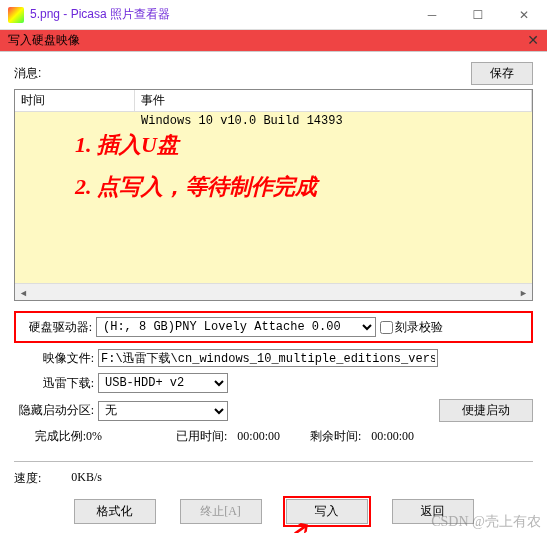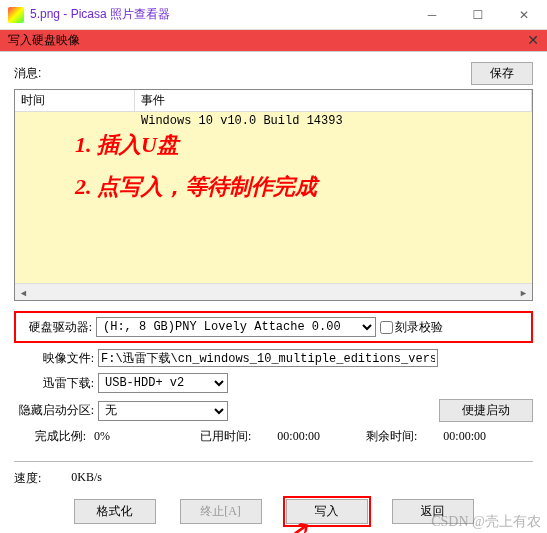--- a/index.html
+++ b/index.html
@@ -28,21 +28,21 @@
 .scrollh .track { flex: 1; background: #f0f0f0; }
 .group1 { border: 2px solid #ff0000; padding: 4px; margin: 10px 0 6px; display: flex; align-items: center; gap: 4px; }
 .fldrow { display: flex; align-items: center; margin: 6px 0; gap: 4px; }
 .fldrow .flbl { width: 80px; text-align: right; font-family: SimSun; }
 select, input[type=text] { font-family: "Courier New", monospace; font-size: 12px; border: 1px solid #888; background: #fff; padding: 1px 2px; }
 .sel1 { width: 280px; }
 .txt1 { width: 340px; }
 .sel2 { width: 130px; }
 .sel3 { width: 130px; }
 .checkbox-wrap { display: flex; align-items: center; gap: 2px; font-family: SimSun; }
-.statusrow { display: flex; align-items: center; margin: 6px 0; font-family: SimSun; gap: 8px; }
+.statusrow { display: flex; align-items: center; margin: 6px 0; font-family: SimSun; }
 .statusrow .slbl { width: 72px; text-align: right; }
 .statusrow .sval { width: 60px; }
 .hr { border: none; border-top: 1px solid #bbb; margin: 16px 0 8px; }
 .speedrow { display: flex; justify-content: flex-start; gap: 30px; font-family: SimSun; margin-bottom: 12px; padding-right: 20px; }
 .btnrow { display: flex; gap: 24px; justify-content: center; align-items: center; position: relative; }
 .bigbtn { background: #e9e9e9; border: 1px solid #aaa; padding: 3px 0; font-family: SimSun; font-size: 12px; width: 82px; text-align: center; cursor: pointer; }
 .bigbtn.disabled { color: #999; cursor: default; }
 .bigbtn.highlight { outline: 2px solid #ff0000; outline-offset: 1px; }
 .arrow { position: absolute; bottom: -18px; left: 278px; font-size: 22px; color: #ff0000; transform: rotate(-35deg); }
 .watermark { position: absolute; right: 6px; bottom: 2px; color: rgba(120,120,120,0.55); font-size: 14px; font-family: SimSun; pointer-events: none; }

